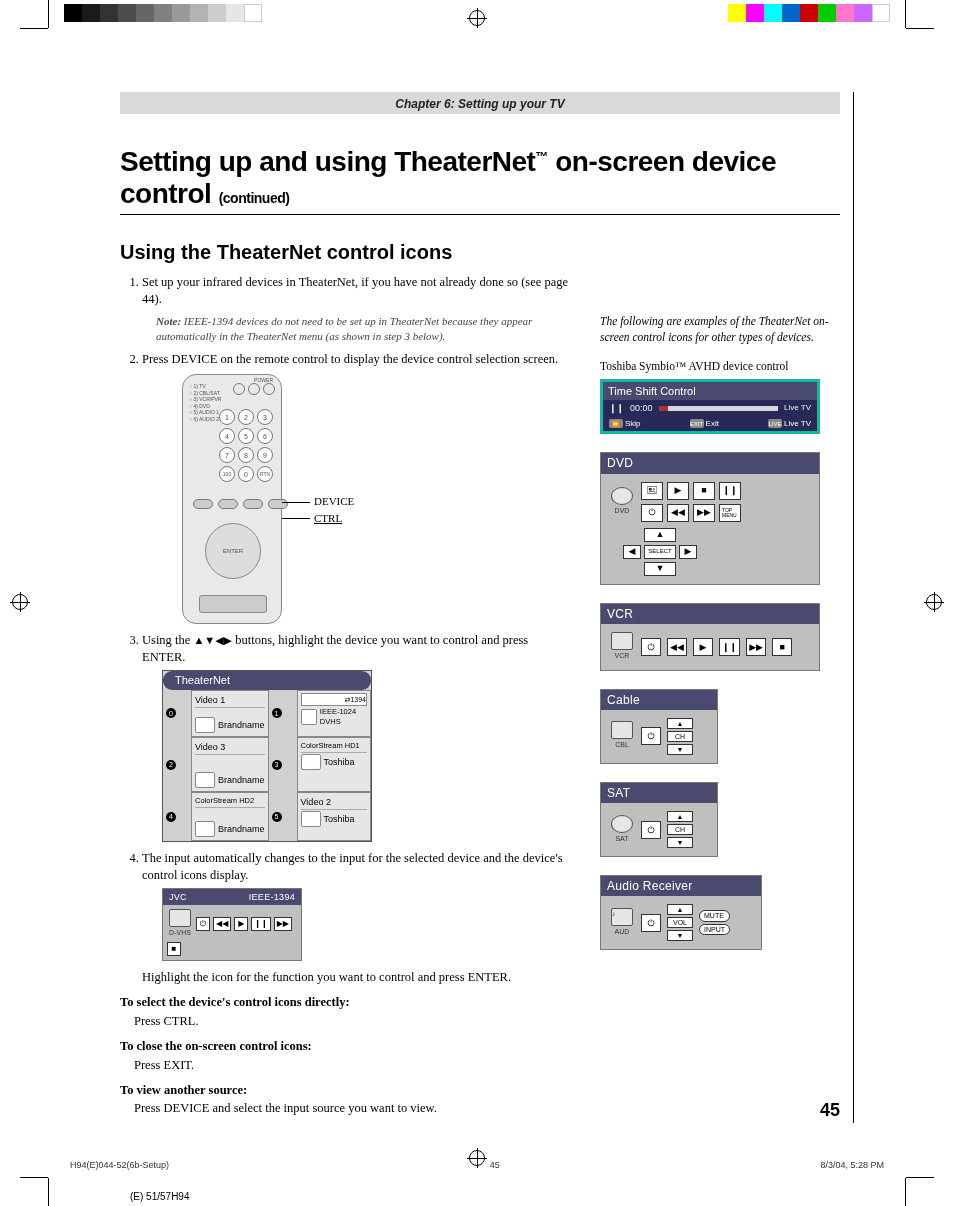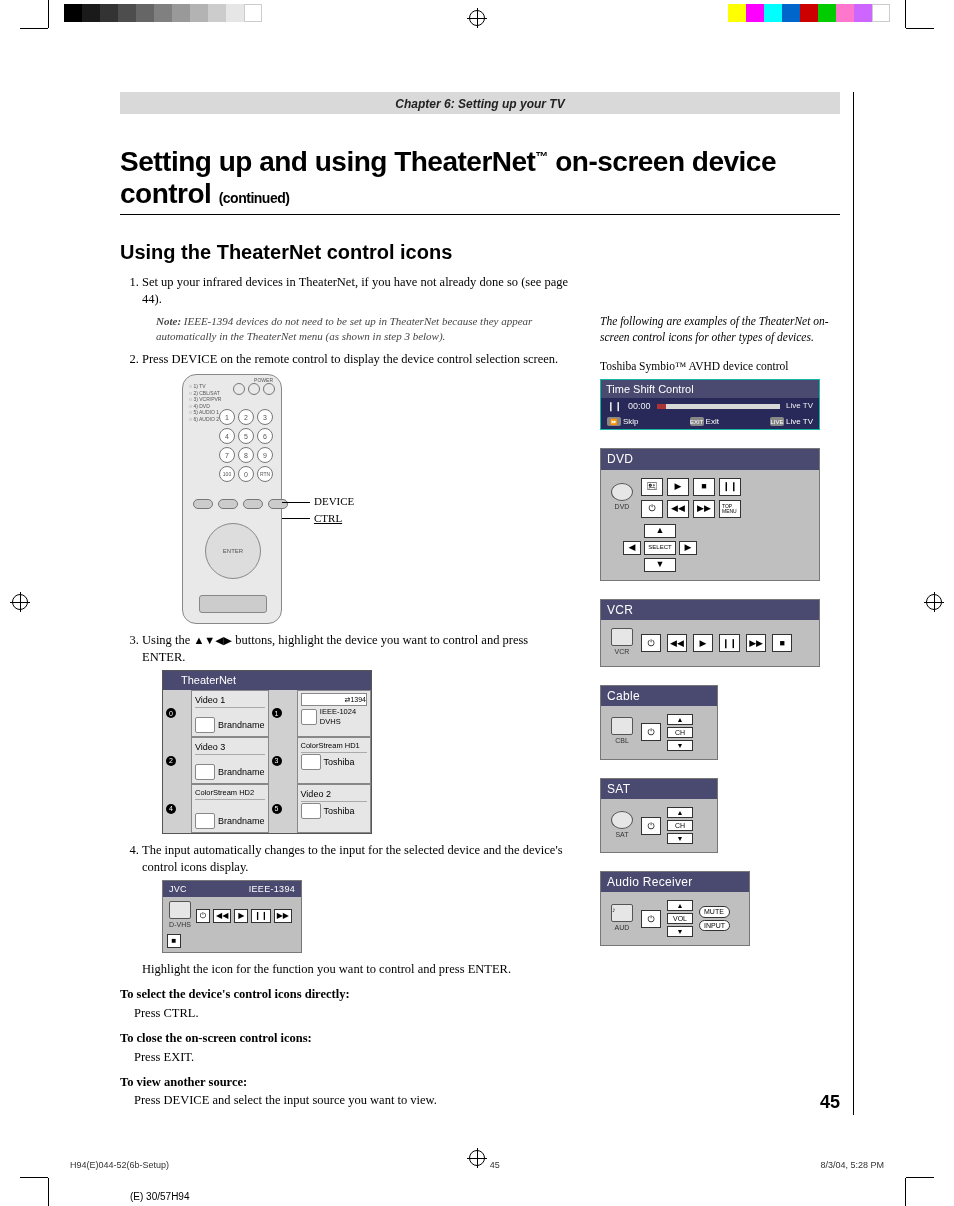--- a/index.html
+++ b/index.html
@@ -36,21 +36,21 @@
   .panel { background: #bfbfbf; border: 1px solid #777; margin-bottom: 18px; font-family: Arial, sans-serif; }
   .panel-title { background: #4a4a70; color: #fff; font-size: 12px; padding: 2px 6px; font-family: "Arial Narrow", Arial, sans-serif; letter-spacing: .3px; }
   .panel-body { padding: 8px; display: flex; align-items: center; gap: 6px; flex-wrap: wrap; }
   .devicon { width: 26px; height: 30px; display: flex; flex-direction: column; align-items: center; font-size: 7px; color: #333; }
   .devicon .shape { width: 22px; height: 18px; background: #e6e6e6; border: 1px solid #555; border-radius: 2px; margin-bottom: 1px; }
   .ctrlbtn { min-width: 20px; height: 18px; background: #fff; border: 1px solid #333; display: inline-flex; align-items: center; justify-content: center; font-size: 9px; font-family: Arial, sans-serif; padding: 0 2px; }
   .dvd-grid { display: grid; grid-template-columns: repeat(4,22px); gap: 4px; }
   .nav-cluster { display: grid; grid-template-columns: 18px 32px 18px; grid-template-rows: 14px 14px 14px; gap: 3px; margin-left: 14px; }
   .nav-cluster .ctrlbtn { min-width: 0; height: auto; }
   .timeshift .row { display: flex; align-items: center; gap: 6px; padding: 2px 6px; color: #eee; font-size: 9px; }
-  .timeshift { background: #292959; border: 1px solid #14b8a6; margin-bottom: 18px; font-family: Arial, sans-serif; }
+  .timeshift { background: #292959; border: 3px solid #14b8a6; margin-bottom: 18px; font-family: Arial, sans-serif; }
   .ts-bar { flex: 1; height: 5px; background: #d8d8d8; position: relative; }
   .ts-bar .prog { position: absolute; left: 0; top: 0; bottom: 0; width: 8%; background: #a33; }
   .ts-btn { font-size: 8px; color: #fff; display: flex; align-items: center; gap: 2px; }
   .ts-btn .key { width: 14px; height: 9px; background: #888; border-radius: 2px; font-size: 6px; display: flex; align-items: center; justify-content: center; color: #fff; }
   .vol-stack, .ch-stack { display: flex; flex-direction: column; gap: 2px; }
   .vol-stack .ctrlbtn, .ch-stack .ctrlbtn { height: 11px; min-width: 26px; font-size: 7px; }
   .pillbtn { border: 1px solid #333; border-radius: 8px; font-size: 7px; padding: 0 4px; margin: 1px 0; background: #fff; display: inline-block; }
   .remote-fig { position: relative; width: 130px; height: 250px; margin: 6px 0 6px 40px; }
   .remote-body { width: 100px; height: 250px; background: #e9e9e9; border: 1px solid #888; border-radius: 14px; position: relative; padding: 6px; font-size: 6px; font-family: Arial, sans-serif; color: #555; }
   .remote-body .numpad { display: grid; grid-template-columns: repeat(3, 16px); gap: 3px; position: absolute; left: 36px; top: 34px; }
@@ -58,21 +58,21 @@
   .remote-body .dpad { position: absolute; left: 22px; top: 148px; width: 56px; height: 56px; border: 1px solid #888; border-radius: 50%; background: #ddd; display: flex; align-items: center; justify-content: center; font-size: 6px; }
   .remote-body .switches { position: absolute; left: 6px; top: 8px; font-size: 5px; line-height: 1.3; }
   .remote-body .top-btns { position: absolute; right: 6px; top: 8px; display: flex; gap: 3px; }
   .remote-body .top-btns div { width: 12px; height: 12px; border: 1px solid #777; border-radius: 50%; }
   .remote-body .mid-row { position: absolute; left: 10px; top: 124px; display: flex; gap: 5px; }
   .remote-body .mid-row div { width: 20px; height: 10px; border: 1px solid #777; border-radius: 5px; background: #ccc; }
   .remote-body .trans { position: absolute; left: 16px; bottom: 10px; width: 68px; height: 18px; background: #ccc; border: 1px solid #888; border-radius: 3px; }
   .pointer { position: absolute; border-top: 1px solid #000; }
   .pointer-label { position: absolute; font-size: 11px; font-family: Georgia, serif; }
   .tn-table { width: 210px; border: 1px solid #555; background: #d0d0d0; font-family: Arial, sans-serif; font-size: 9px; margin: 4px 0 8px 20px; }
-  .tn-table .hdr { background: #4a4a70; color: #fff; padding: 2px 18px; font-size: 11px; font-family: "Arial Narrow", Arial, sans-serif; }
+  .tn-table .hdr { background: #4a4a70; color: #fff; padding: 2px 12px; font-size: 11px; font-family: "Arial Narrow", Arial, sans-serif; border-radius: 9px; }
   .tn-row { display: flex; }
   .tn-cell { border: 1px solid #888; padding: 2px 3px; flex: 1; background: #e6e6e6; display: flex; align-items: center; gap: 3px; min-height: 16px; }
   .tn-cell.icon { flex: 0 0 28px; background: #d0d0d0; border: none; }
   .tn-num { width: 10px; height: 10px; background: #000; color: #fff; border-radius: 50%; font-size: 7px; display: flex; align-items: center; justify-content: center; }
   .tn-ico { width: 20px; height: 16px; background: #fff; border: 1px solid #888; border-radius: 2px; }
   .jvc-panel { width: 140px; margin: 4px 0 8px 20px; }
   .jvc-panel .panel-title { display: flex; justify-content: space-between; font-size: 9px; }
   .jvc-panel .panel-body { padding: 4px; gap: 3px; }
   .jvc-panel .ctrlbtn { min-width: 14px; height: 14px; font-size: 8px; }
   .copyright { text-align: center; font-size: 8.5px; font-family: Arial, sans-serif; margin-top: 20px; color: #333; }
@@ -211,21 +211,21 @@
                   <div style="display:flex;align-items:center;gap:3px;padding:1px 0">
                       <span class="tn-ico"></span>
                       <span style="font-size:7.5px">IEEE-1024 DVHS</span>
                     </div>
                 </div>
               </div>
               <div class="tn-row">
                 <div class="tn-cell icon">
                     <span class="tn-num">2</span>
                   </div>
-                <div class="tn-cell" style="flex-direction:column;align-items:flex-start;gap:8px">
+                <div class="tn-cell" style="flex-direction:column;align-items:flex-start;gap:16px">
                   <div style="width:100%;border-bottom:1px solid #aaa;padding:1px 0">Video 3</div>
                   <div style="display:flex;align-items:center;gap:3px;padding:1px 0">
                       <span class="tn-ico"></span>
                       <span>Brandname</span>
                     </div>
                 </div>
                 <div class="tn-cell icon">
                     <span class="tn-num">3</span>
                   </div>
                 <div class="tn-cell" style="flex-direction:column;align-items:flex-start;gap:0">
@@ -400,21 +400,21 @@
               </div>
             <span class="ctrlbtn">⏻</span>
             <div class="ch-stack">
               <span class="ctrlbtn">▲</span>
               <span class="ctrlbtn">CH</span>
               <span class="ctrlbtn">▼</span>
             </div>
           </div>
         </div>
 
-        <div class="panel" style="width:150px;">
+        <div class="panel" style="width:162px;">
           <div class="panel-title">Audio Receiver</div>
           <div class="panel-body">
             <div class="devicon">
                 <div class="shape">♪</div>
                 <span>AUD</span>
               </div>
             <span class="ctrlbtn">⏻</span>
             <div class="vol-stack">
               <span class="ctrlbtn">▲</span>
               <span class="ctrlbtn">VOL</span>
@@ -432,19 +432,19 @@
 
     <div class="page-num">45</div>
     <div class="vrule"></div>
   </div>
 
   <div class="footer-meta">
     <span>H94(E)044-52(6b-Setup)</span>
     <span>45</span>
     <span>8/3/04, 5:28 PM</span>
   </div>
-  <div class="footer-extra">(E) 30/57H94</div>
+  <div class="footer-extra">(E) 51/57H94</div>
 
   <div class="cropmark cm-v" style="left:48px; bottom:0;"></div>
   <div class="cropmark cm-h" style="left:20px; bottom:28px;"></div>
   <div class="cropmark cm-v" style="right:48px; bottom:0;"></div>
   <div class="cropmark cm-h" style="right:20px; bottom:28px;"></div>
 </div>
 
 </body></html>

